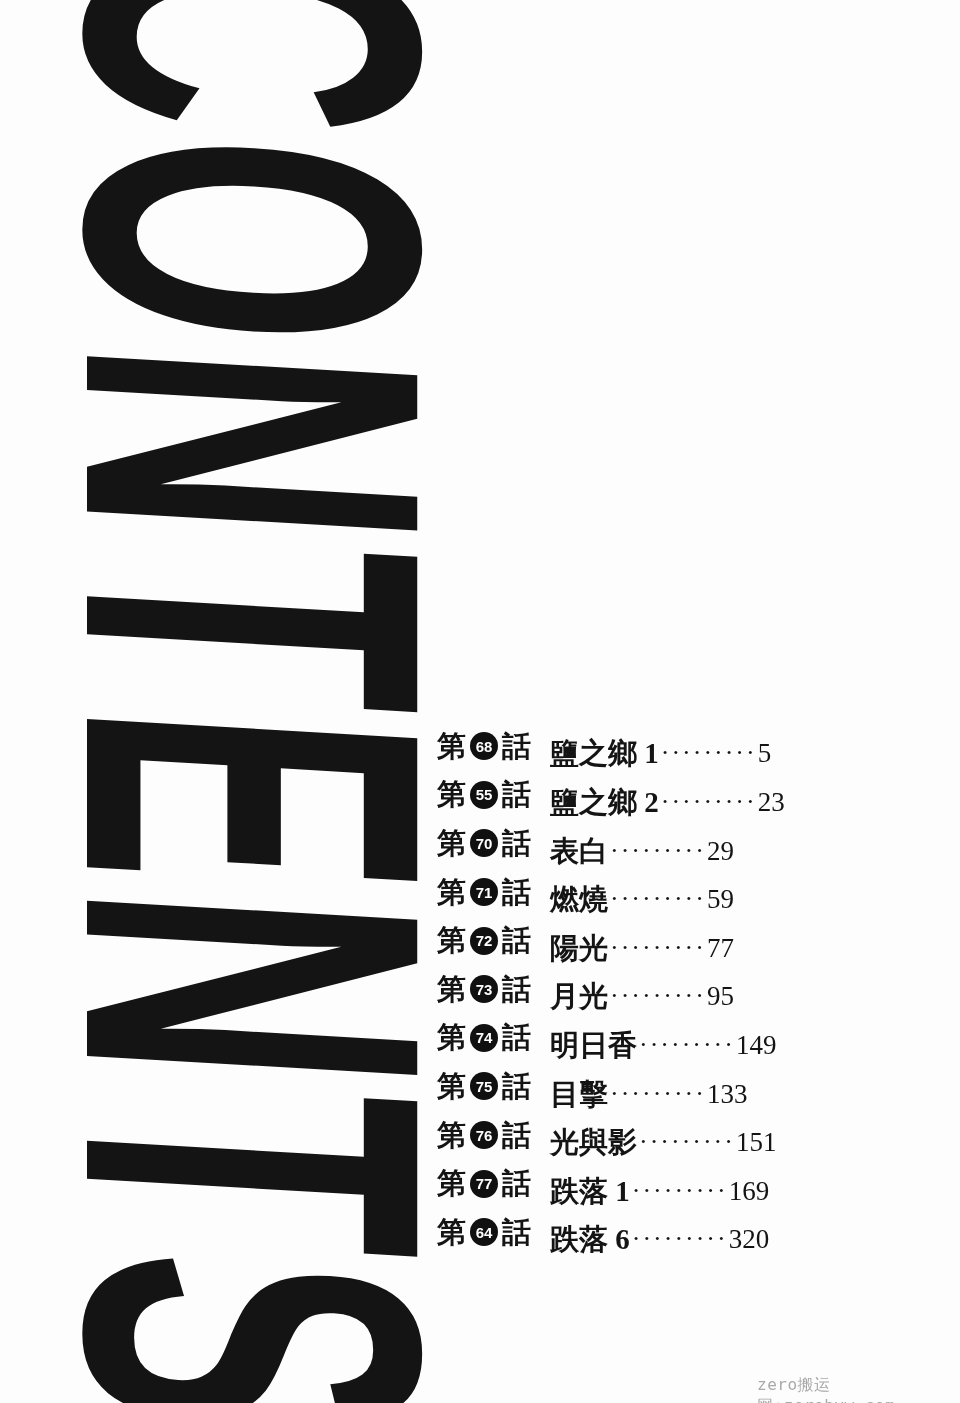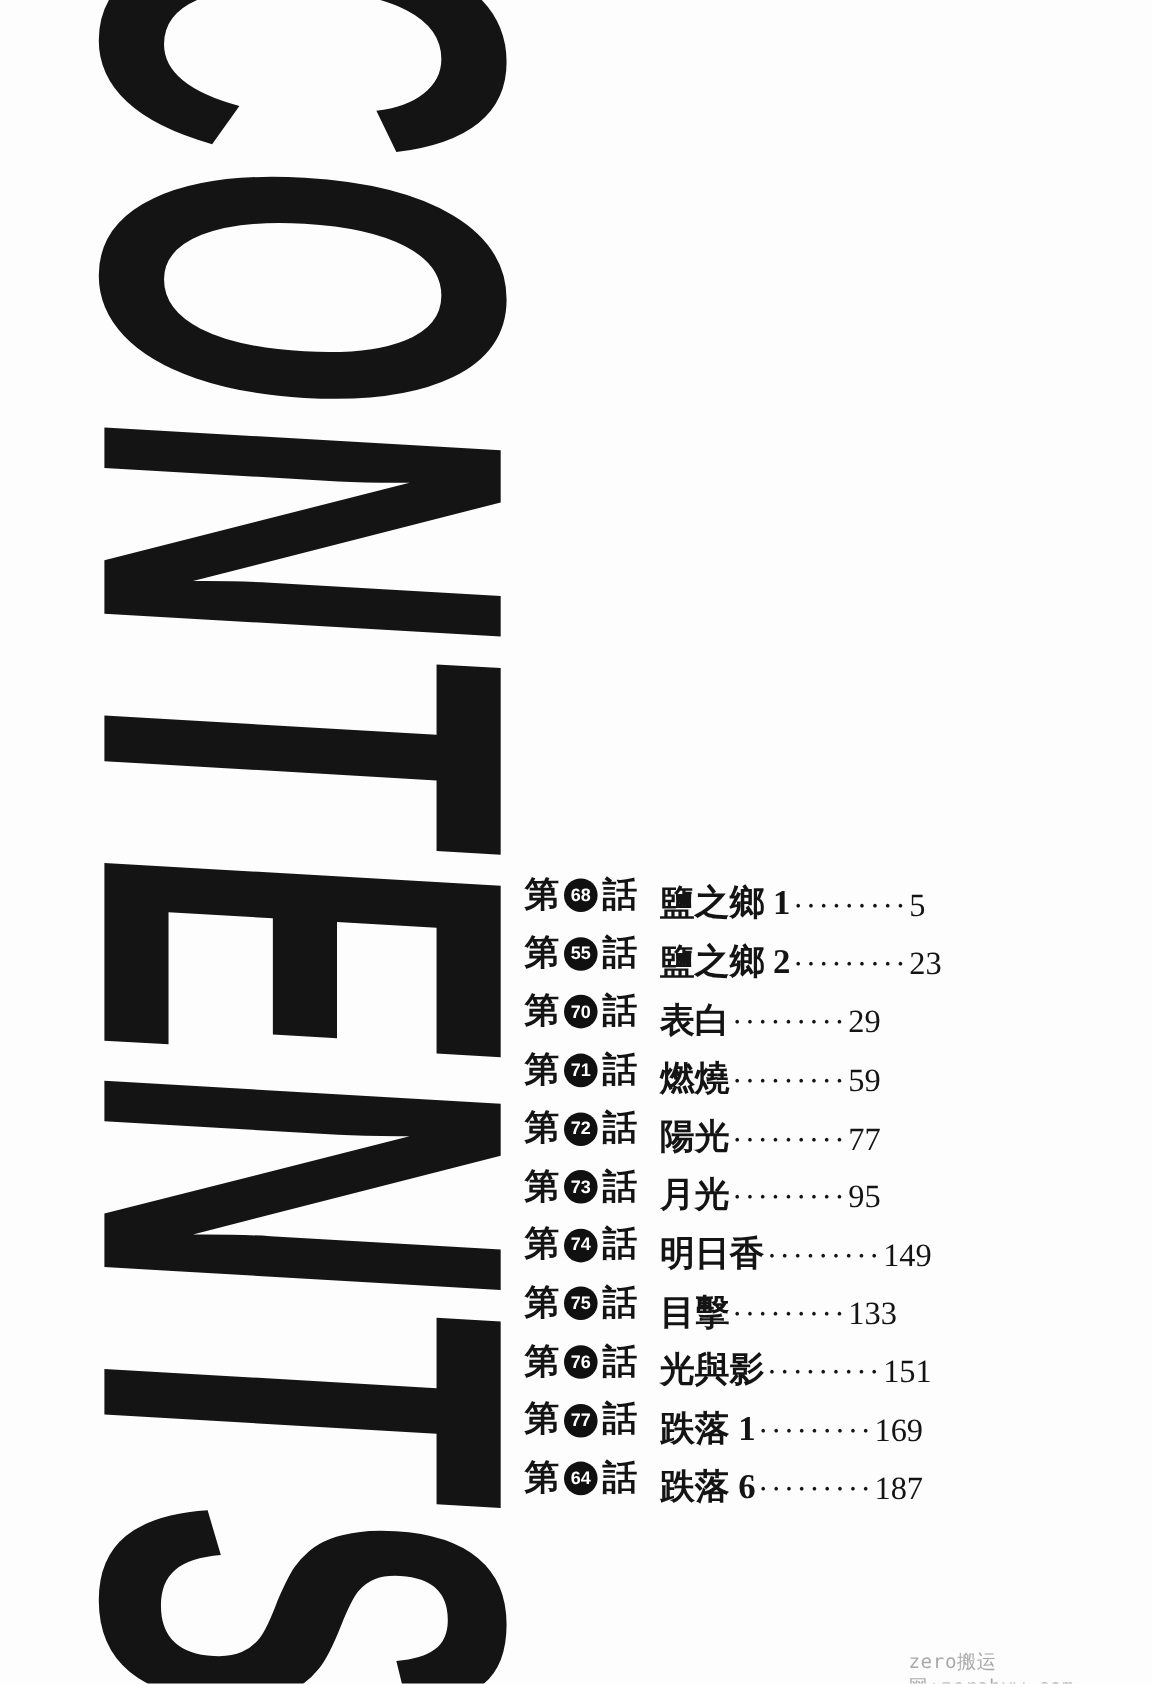--- a/index.html
+++ b/index.html
@@ -75,21 +75,21 @@
     background:var(--badge-bg);
     color:var(--badge-text);
     font-family:"Liberation Sans", sans-serif;
     font-weight:bold;
     font-size:15px;
     line-height:1;
     margin:0 4px;
   }
   .title-group{
     display:flex;
-    align-items:flex-end;
+    align-items:flex-start;
     margin-top:16px;
   }
   .chapter-title{
     font-family:"Liberation Serif", serif;
     font-weight:bold;
     font-size:29px;
     line-height:1.1;
     color:var(--ink);
   }
   .dot-leader{
@@ -254,19 +254,19 @@
 
   <div class="toc-row">
     <span class="chap-group">
       <span class="chap-char">第</span>
       <span class="chap-badge">64</span>
       <span class="chap-char">話</span>
     </span>
     <span class="title-group">
       <span class="chapter-title">跌落 6</span>
       <span class="dot-leader">·········</span>
-      <span class="page-number">187</span>
+      <span class="page-number">320</span>
     </span>
   </div>
 </div>
 
   <div class="watermark">zero搬运网:zerobyw.com</div>
 </div>
 
 </body></html>

